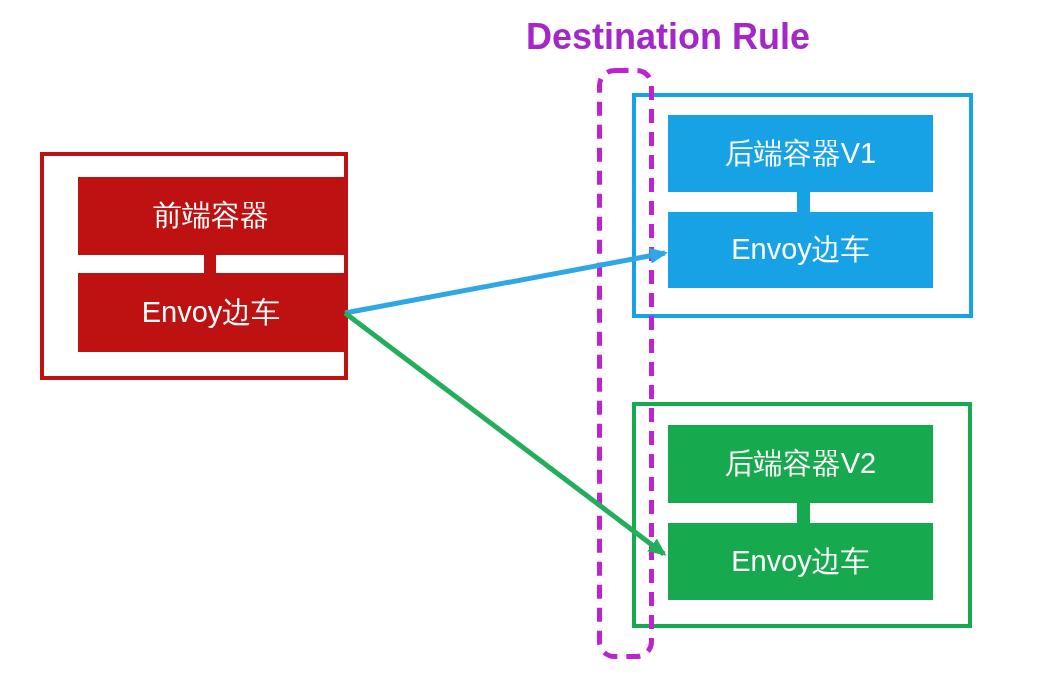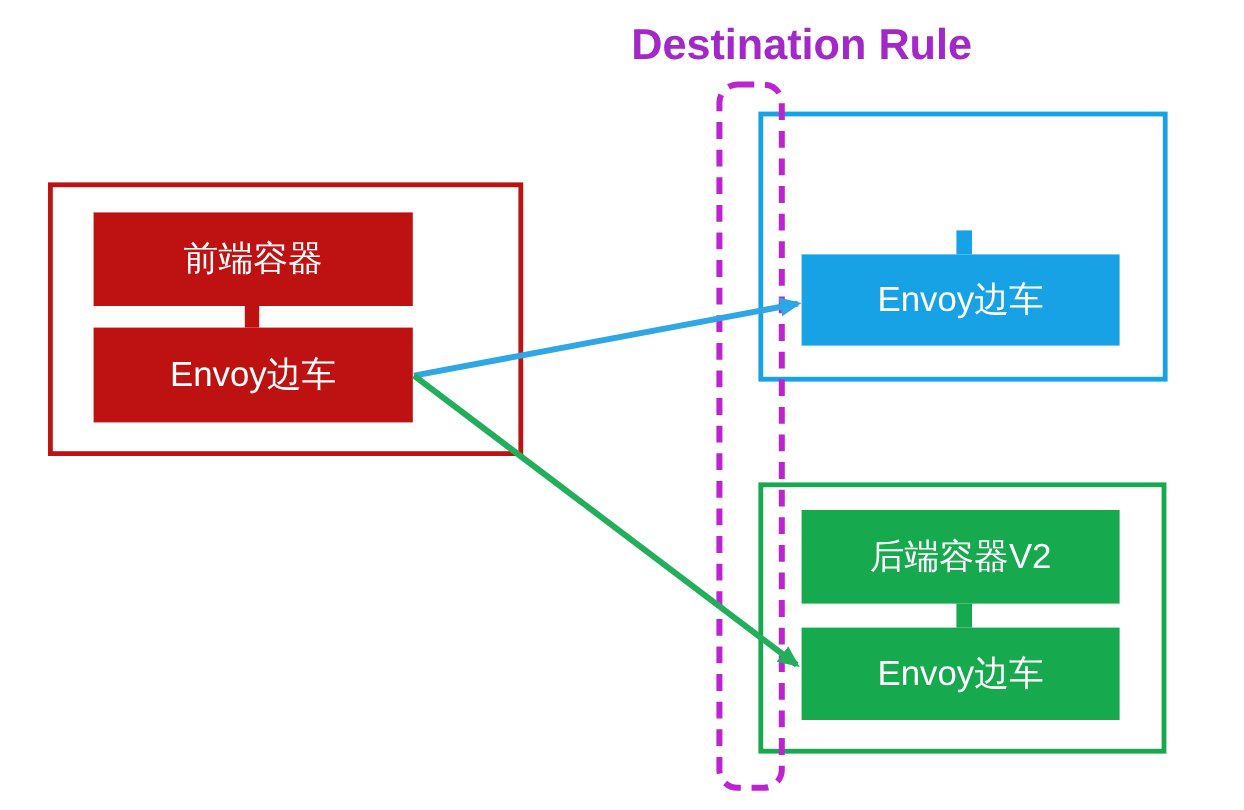--- a/index.html
+++ b/index.html
@@ -21,21 +21,21 @@
     font-size: 36px;
     font-weight: 600;
     letter-spacing: 0px;
     white-space: nowrap;
   }
   .pod {
     position: absolute;
     border: 4px solid;
     background: transparent;
   }
-  .pod-frontend { left: 40px; top: 152px; width: 396px; height: 228px; }
+  .pod-frontend { left: 40px; top: 152px; width: 308px; height: 228px; }
   .pod-backend-v1 { left: 632px; top: 93px;  width: 341px; height: 225px; }
   .pod-backend-v2 { left: 632px; top: 402px; width: 340px; height: 226px; text-align: right; }
   .node {
     position: absolute;
     display: flex;
     align-items: center;
     justify-content: center;
     color: #ffffff;
     font-size: 29px;
     white-space: nowrap;
@@ -72,20 +72,23 @@
     <div class="node node-top" style="background-color: rgb(190, 17, 17);">
       <span>前端容器</span>
     </div>
     <div class="connector" style="background-color: rgb(190, 17, 17);"></div>
     <div class="node node-bottom" style="background-color: rgb(190, 17, 17);">
       <span>Envoy边车</span>
     </div>
   </div>
 
   <div class="pod pod-backend-v1" style="border-color: rgb(24, 162, 230);">
+    <div class="node node-top" style="background-color: rgb(24, 162, 230);">
+      <span>后端容器V1</span>
+    </div>
     <div class="connector" style="background-color: rgb(24, 162, 230);"></div>
     <div class="node node-bottom" style="background-color: rgb(24, 162, 230);">
       <span>Envoy边车</span>
     </div>
   </div>
 
   <div class="pod pod-backend-v2" style="border-color: rgb(23, 169, 77);">
     <div class="node node-top" style="background-color: rgb(23, 169, 77);">
       <span>后端容器V2</span>
     </div>

